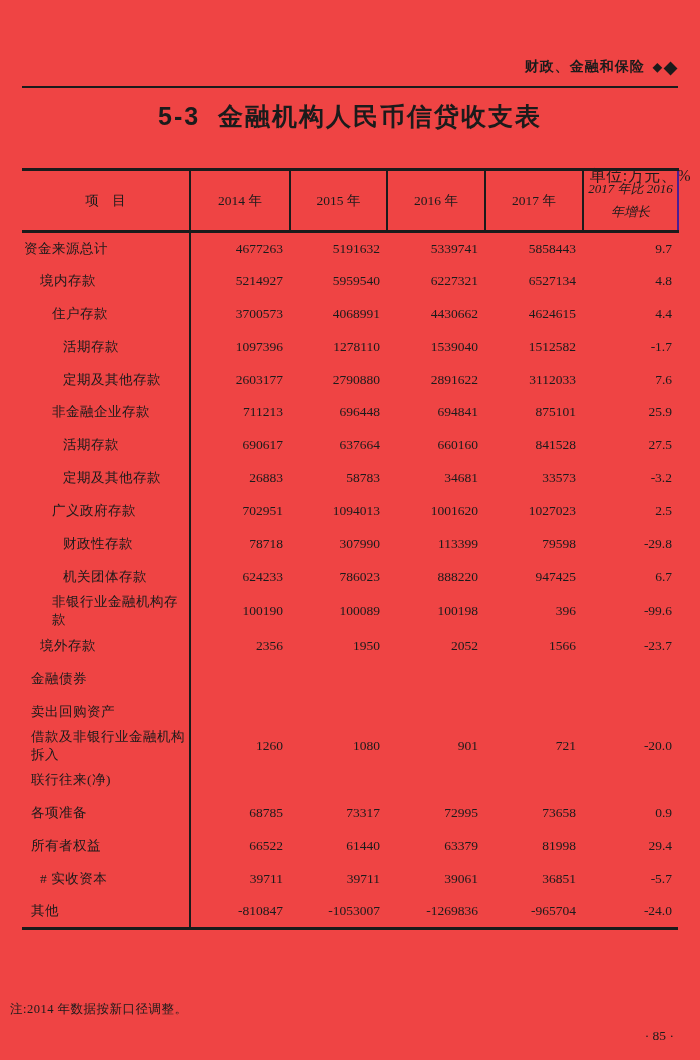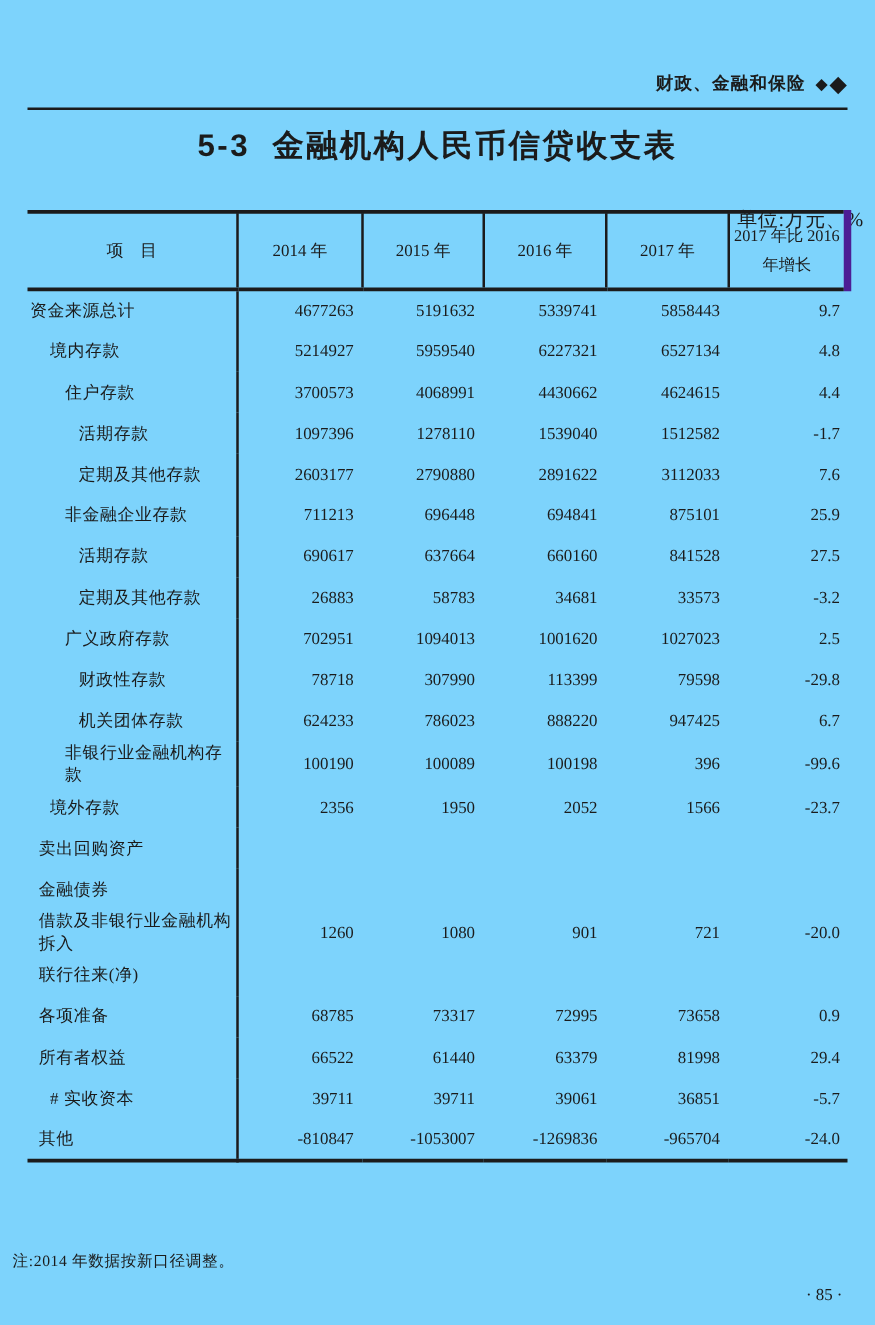--- a/index.html
+++ b/index.html
@@ -1,18 +1,18 @@
 <!DOCTYPE html>
 <html><head>
 <meta charset="utf-8">
 <style>
   * { margin:0; padding:0; box-sizing:border-box; }
   html,body { width:700px; height:1060px; background:#ffffff; }
   body { font-family:"Liberation Serif", serif; color:#1b1b1b; }
-  .page { position:relative; width:700px; height:1060px; background:#7dd3fc; overflow:hidden; }
+  .page { position:relative; width:700px; height:1060px; background:#ef4444; overflow:hidden; }
 
   
   .section-header { position:absolute; top:58px; right:22px; display:flex; align-items:center;
                     font-family:"Liberation Sans", sans-serif; font-weight:700; font-size:14px; letter-spacing:1px; }
   .diamond { line-height:1; }
   .d1 { font-size:12px; margin-left:8px; }
   .d2 { font-size:17px; margin-left:1px; }
   .header-rule { position:absolute; top:86px; left:22px; width:656px; height:2px; background:#1b1b1b; }
 
   
@@ -20,21 +20,21 @@
            font-family:"Liberation Sans", sans-serif; font-weight:700; font-size:25px; letter-spacing:2px; white-space:pre; }
   .unit-note { position:absolute; top:146px; right:9px; font-size:16px; letter-spacing:0.5px;margin-top:20px; }
 
   
   table.credit-table { position:absolute; top:168px; left:22px; width:656px;
                        border-collapse:collapse; table-layout:fixed;
                        border-top:3px solid #1b1b1b; border-bottom:3px solid #1b1b1b; }
   thead th { height:62px; font-weight:400; font-size:13.5px; text-align:center; vertical-align:middle;
              border-bottom:3px solid #1b1b1b; }
   thead th + th { border-left:2px solid #1b1b1b; }
-  thead th:last-child { border-right:6px solid #4c1d95; white-space:pre-line; line-height:1.7; font-size:13px; }
+  thead th:last-child { border-right:2px solid #4c1d95; white-space:pre-line; line-height:1.7; font-size:13px;font-style:italic; }
   tbody td { height:32.9px; font-size:13.5px; vertical-align:middle; }
   tbody td.lbl { border-right:2px solid #1b1b1b; letter-spacing:0.5px; }
   tbody td.num { text-align:right; padding-right:7px; }
   tbody td.num:last-child { padding-right:6px; }
   .ind0 { padding-left:2px; }
   .ind1 { padding-left:9px; }
   .ind2 { padding-left:18px; }
   .ind3 { padding-left:30px; }
   .ind4 { padding-left:41px; }
 
@@ -176,29 +176,29 @@
         </tr>
         <tr>
           <td class="lbl ind2">境外存款</td>
           <td class="num">2356</td>
           <td class="num">1950</td>
           <td class="num">2052</td>
           <td class="num">1566</td>
           <td class="num">-23.7</td>
         </tr>
         <tr>
+          <td class="lbl ind1">金融债券</td>
+          <td class="num"></td>
+          <td class="num"></td>
+          <td class="num"></td>
+          <td class="num"></td>
+          <td class="num"></td>
+        </tr>
+        <tr>
           <td class="lbl ind1">卖出回购资产</td>
-          <td class="num"></td>
-          <td class="num"></td>
-          <td class="num"></td>
-          <td class="num"></td>
-          <td class="num"></td>
-        </tr>
-        <tr>
-          <td class="lbl ind1">金融债券</td>
           <td class="num"></td>
           <td class="num"></td>
           <td class="num"></td>
           <td class="num"></td>
           <td class="num"></td>
         </tr>
         <tr>
           <td class="lbl ind1">借款及非银行业金融机构拆入</td>
           <td class="num">1260</td>
           <td class="num">1080</td>

